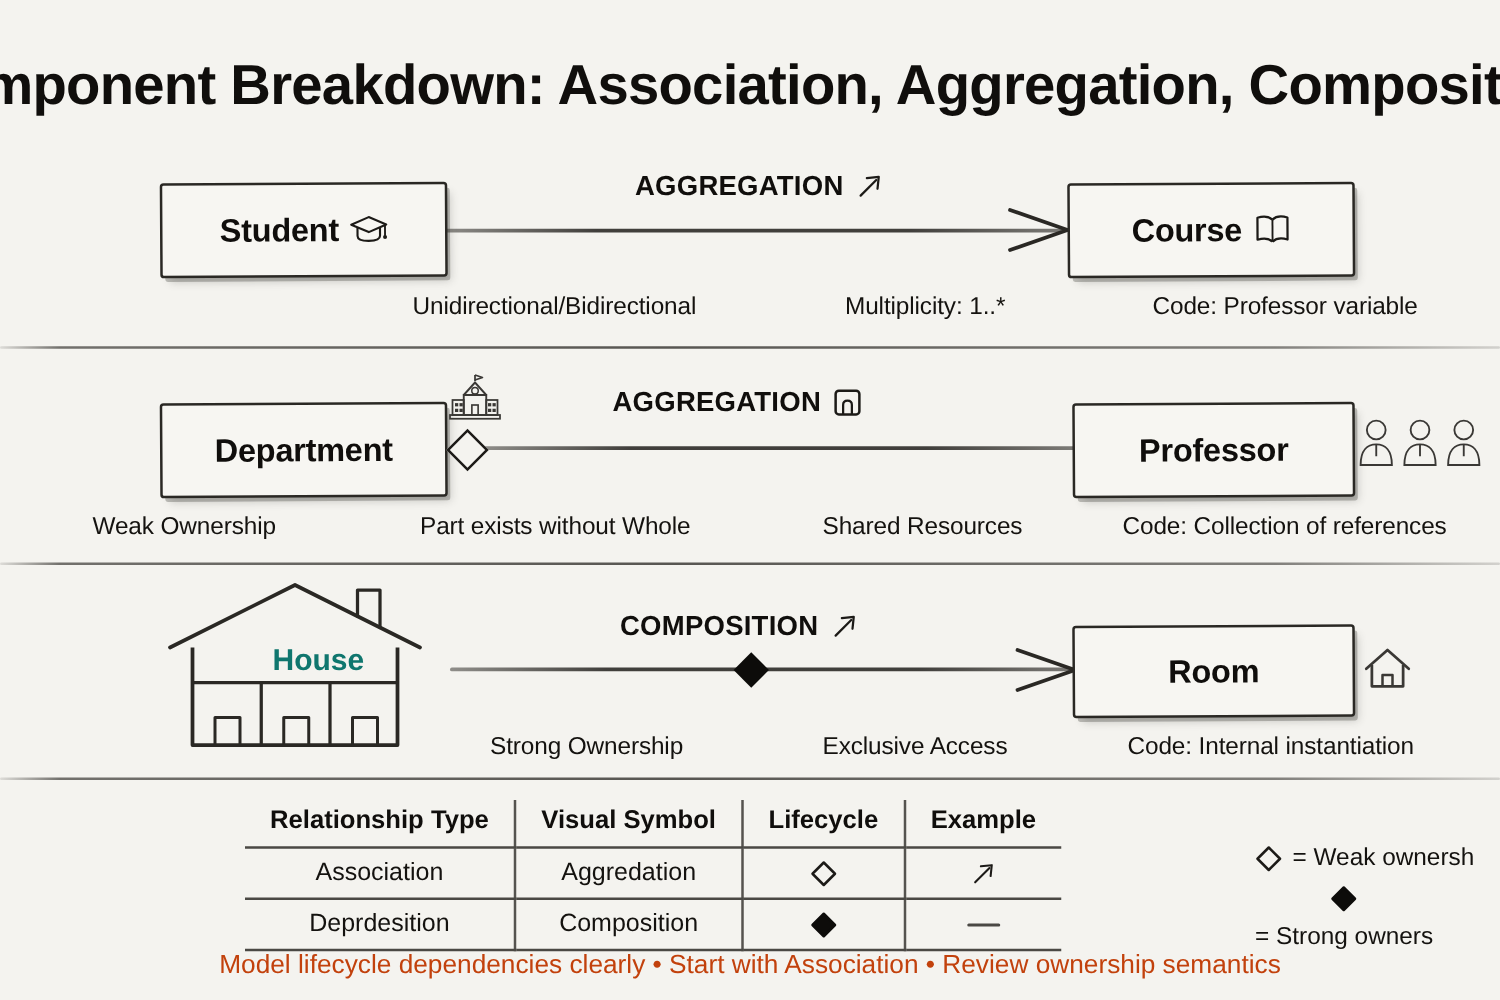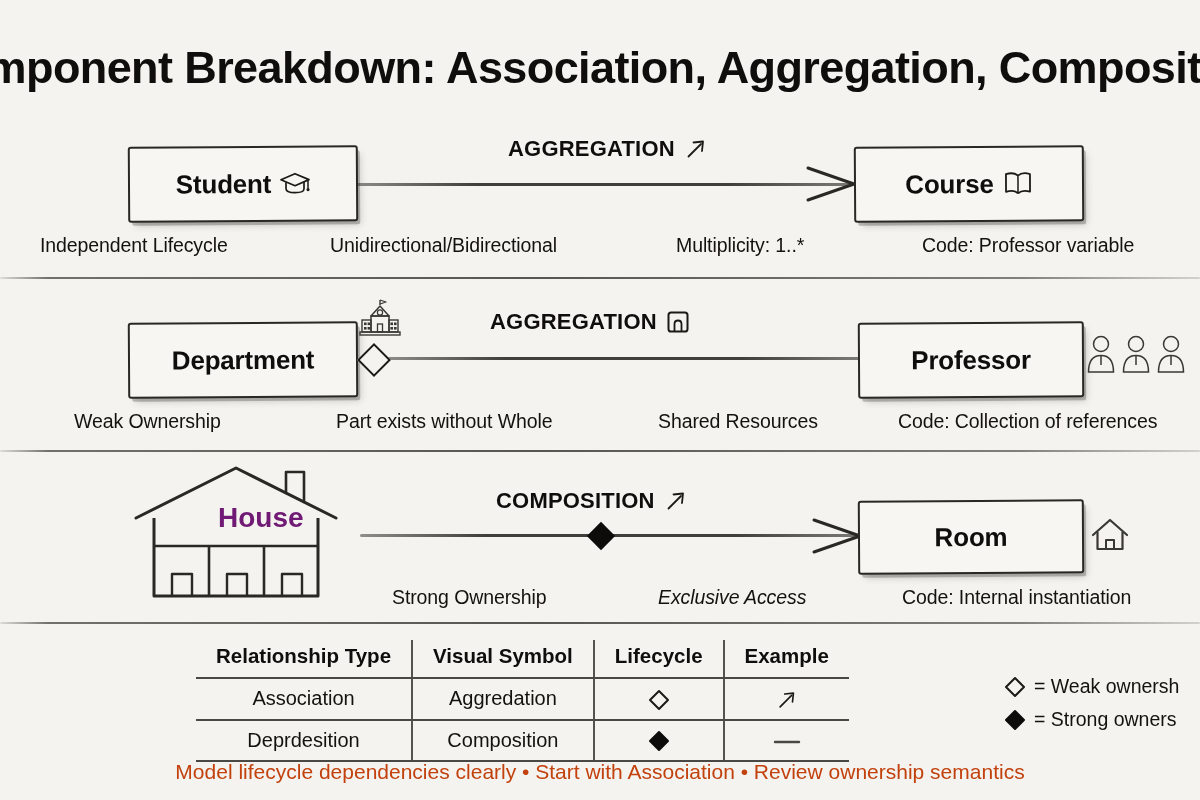--- a/index.html
+++ b/index.html
@@ -227,21 +227,20 @@
   <div class="rel-title" style="left:508px; top:136px;">
     <span>AGGREGATION</span>
     <span class="ico">
       <svg width="24" height="24" viewBox="0 0 24 24">
         <path d="M4.5 19.5 L17 7" fill="none" stroke="#1c1a17" stroke-width="1.8" stroke-linecap="round"></path>
         <path d="M9.5 5.5 L19 4.5 L18 14" fill="none" stroke="#1c1a17" stroke-width="1.8" stroke-linejoin="round" stroke-linecap="round"></path>
       </svg>
     </span>
   </div>
 
-  <div class="caption" style="left:40px; top:234px;">Independent Lifecycle</div>
   <div class="caption" style="left:330px; top:234px;">Unidirectional/Bidirectional</div>
   <div class="caption" style="left:676px; top:234px;">Multiplicity: 1..*</div>
   <div class="caption" style="left:922px; top:234px;">Code: Professor variable</div>
 
   <div class="connector" style="left:386px; top:357px; width:474px;"></div>
 
   <div class="sketchbox" style="left:128px; top:322px; width:226px; height:72px;">
     <span class="boxlabel">
       <span>Department</span>
     </span>
@@ -333,21 +332,21 @@
 
       <path d="M77 84 L77 134" fill="none" stroke="#2a2824" stroke-width="2.6"></path>
       <path d="M132 84 L132 134" fill="none" stroke="#2a2824" stroke-width="2.6"></path>
 
       <path d="M40 134 L40 112 L60 112 L60 134" fill="none" stroke="#2a2824" stroke-width="2.4" stroke-linejoin="round"></path>
       <path d="M95 134 L95 112 L115 112 L115 134" fill="none" stroke="#2a2824" stroke-width="2.4" stroke-linejoin="round"></path>
       <path d="M150 134 L150 112 L170 112 L170 134" fill="none" stroke="#2a2824" stroke-width="2.4" stroke-linejoin="round"></path>
     </svg>
   </div>
 
-  <div style="position:absolute; left:218px; top:502px; font-size:28px; font-weight:bold; color:#701a75;">House</div>
+  <div style="position:absolute; left:218px; top:515px; font-size:24px; font-weight:bold; color:#0f766e;">House</div>
 
   <div class="diamond filled" style="left:591px; top:526px;"></div>
 
   <div class="sketchbox" style="left:858px; top:500px; width:222px; height:70px;">
     <span class="boxlabel">
       <span>Room</span>
     </span>
   </div>
 
   <div class="ico" style="position:absolute; left:1090px; top:516px;">
@@ -362,21 +361,21 @@
     <span>COMPOSITION</span>
     <span class="ico">
       <svg width="24" height="24" viewBox="0 0 24 24">
         <path d="M4.5 19.5 L17 7" fill="none" stroke="#1c1a17" stroke-width="1.8" stroke-linecap="round"></path>
         <path d="M9.5 5.5 L19 4.5 L18 14" fill="none" stroke="#1c1a17" stroke-width="1.8" stroke-linejoin="round" stroke-linecap="round"></path>
       </svg>
     </span>
   </div>
 
   <div class="caption" style="left:392px; top:586px;">Strong Ownership</div>
-  <div class="caption" style="left:658px; top:586px;font-style:italic;">Exclusive Access</div>
+  <div class="caption" style="left:658px; top:586px;">Exclusive Access</div>
   <div class="caption" style="left:902px; top:586px;">Code: Internal instantiation</div>
 
   <table class="sumtable" style="left:196px; top:640px;">
     <thead>
       <tr class="hrow">
         <th>Relationship Type</th>
         <th>Visual Symbol</th>
         <th>Lifecycle</th>
         <th>Example</th>
       </tr>
@@ -424,21 +423,21 @@
 
   <div class="legend" style="left:1004px; top:675px;">
     <span class="ico">
       <svg width="22" height="22" viewBox="0 0 22 22">
         <path d="M11 2 L20 11 L11 20 L2 11 Z" fill="#f4f3ef" stroke="#1c1a17" stroke-width="2" stroke-linejoin="round"></path>
       </svg>
     </span>
     <span>= Weak ownersh</span>
   </div>
 
-  <div class="legend" style="left:1004px; top:708px;">
+  <div class="legend" style="left:1004px; top:708px;flex-direction:column;">
     <span class="ico">
       <svg width="22" height="22" viewBox="0 0 22 22">
         <path d="M11 2 L20 11 L11 20 L2 11 Z" fill="#0d0c0a" stroke="#0d0c0a" stroke-width="2" stroke-linejoin="round"></path>
       </svg>
     </span>
     <span>= Strong owners</span>
   </div>
 
   <div class="footer" style="top:760px;">Model lifecycle dependencies clearly • Start with Association • Review ownership semantics</div>
 

